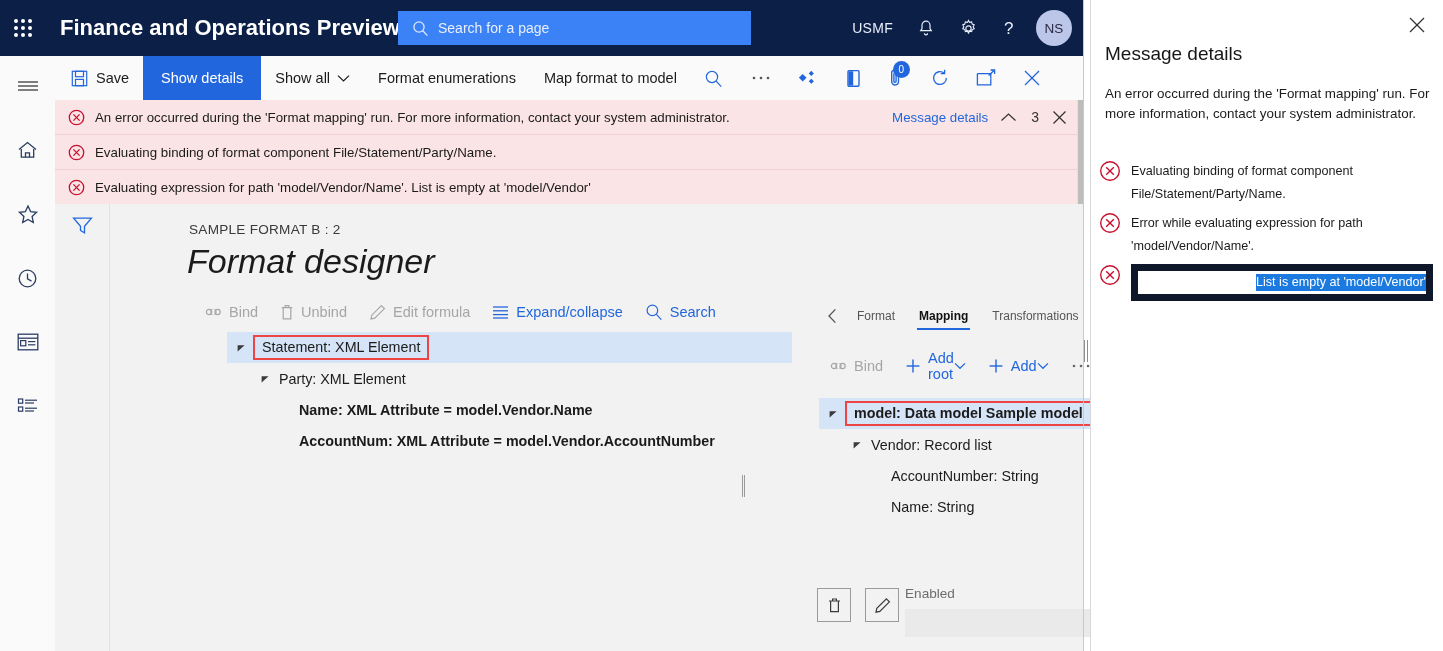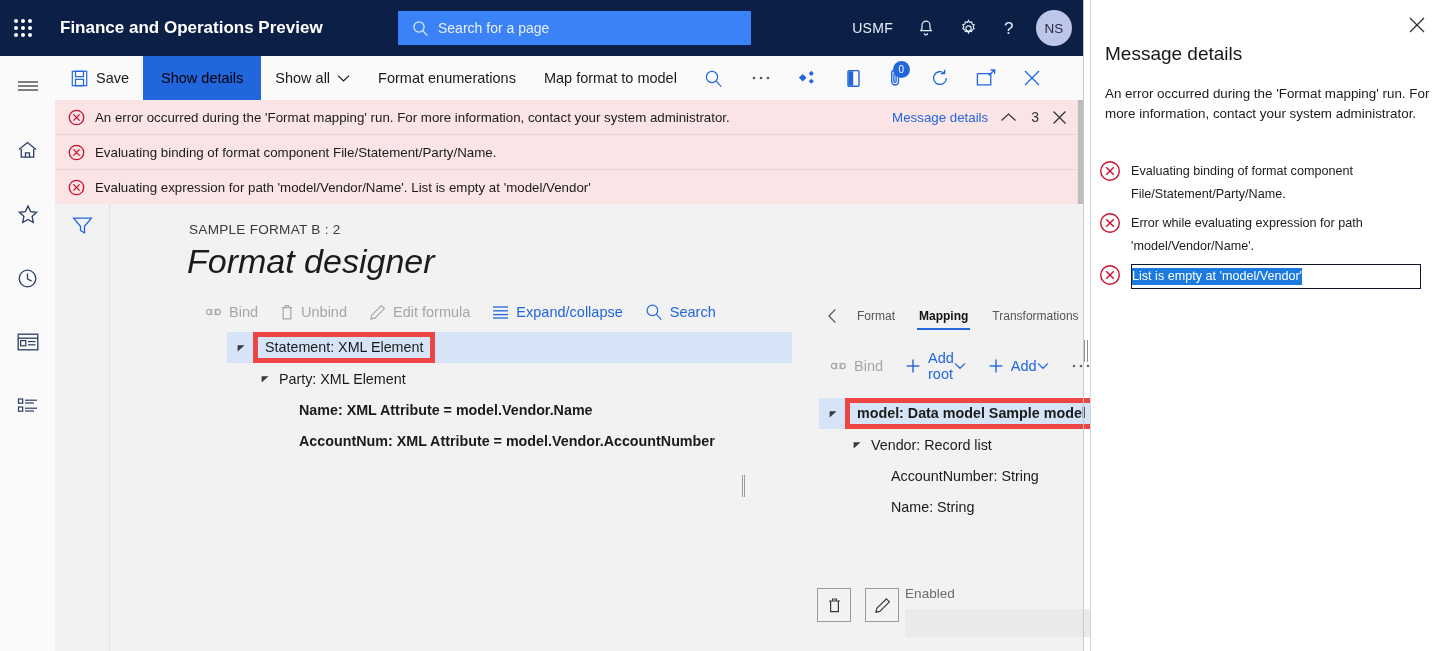--- a/index.html
+++ b/index.html
@@ -17,21 +17,21 @@
     position:absolute;left:0;top:0;width:1084px;height:56px;
     background:#0b1f47;display:flex;align-items:center;
   }
   .waffle{
     width:46px;height:56px;display:flex;align-items:center;justify-content:center;
     cursor:pointer;
   }
   .waffle .grid{display:grid;grid-template-columns:repeat(3,4px);grid-gap:3px;}
   .waffle .grid i{width:4px;height:4px;background:#ffffff;border-radius:50%;display:block;}
   .brand{
-    color:#ffffff;font-size:17px;font-weight:bold;margin-left:14px;white-space:nowrap;text-align:center;
+    color:#ffffff;font-size:22px;font-weight:bold;margin-left:14px;white-space:nowrap;text-align:center;
   }
   .navsearch{
     position:absolute;left:398px;top:11px;width:353px;height:34px;
     background:#3b82f6;display:flex;align-items:center;cursor:text;
   }
   .navsearch .mag{margin-left:14px;margin-right:9px;display:flex;}
   .navsearch .txt{color:#e8eefc;font-size:14px;}
   .nav-right{
     position:absolute;right:0;top:0;height:56px;display:flex;align-items:center;
   }
@@ -62,21 +62,21 @@
   .cmdbar{
     position:absolute;left:55px;top:56px;width:1029px;height:44px;
     background:#fafafa;border-bottom:1px solid #e8e8e8;display:flex;align-items:center;
   }
   .cmd{
     height:44px;display:flex;align-items:center;padding:0 14px;cursor:pointer;
     font-size:14.5px;color:#1b1b1b;white-space:nowrap;
   }
   .cmd.save{padding-left:16px;}
   .cmd.save .lbl{margin-left:8px;}
-  .cmd.primary{background:#2266dd;color:#000000;padding:0 18px;height:44px;}
+  .cmd.primary{background:#2266dd;color:#ffffff;padding:0 18px;height:44px;}
   .cmd .chev{margin-left:7px;display:flex;}
   .cmd.icon{padding:0 13px;}
   .cmd.icon.wide{padding:0 15px;}
   .badgewrap{position:relative;display:flex;align-items:center;}
   .badge{
     position:absolute;right:-6px;top:-7px;width:17px;height:17px;border-radius:50%;
     background:#2266dd;color:#fff;font-size:10px;display:flex;align-items:center;
     justify-content:center;
   }
 
@@ -130,21 +130,21 @@
   .tb .lbl{margin-left:7px;}
   .tb.disabled{color:#a6a6a6;cursor:default;}
   .tb.enabled{color:#2266dd;}
 
   
   .ltree{position:absolute;left:118px;top:128px;width:565px;}
   .tnode{height:31px;display:flex;align-items:center;font-size:14.3px;color:#1b1b1b;cursor:pointer;}
   .tnode.sel{background:#d6e4f7;}
   .tnode .arrow{width:20px;display:flex;align-items:center;justify-content:center;}
   .tnode .box{
-    border:5px solid #ef4444;background:#d6e4f7;padding:2px 7px 3px 7px;margin-left:2px;
+    border:2px solid #ef4444;background:#d6e4f7;padding:2px 7px 3px 7px;margin-left:2px;
   }
   .tnode .plain{padding:2px 4px;}
   .tnode.bold{font-weight:bold;text-align:center;}
 
   .vsplit{position:absolute;width:3px;height:22px;display:flex;justify-content:space-between;}
   .vsplit i{width:1px;height:22px;background:#9a9a9a;display:block;}
 
   
   .rpane{position:absolute;left:700px;top:88px;right:0;bottom:0;}
   .tabs{position:absolute;left:10px;top:6px;display:flex;align-items:center;}
@@ -185,22 +185,23 @@
   .fclose{position:absolute;right:14px;top:12px;width:26px;height:26px;display:flex;
     align-items:center;justify-content:center;cursor:pointer;}
   .ftitle{position:absolute;left:14px;top:43px;font-size:19px;color:#161616;}
   .fintro{
     position:absolute;left:14px;top:84px;width:325px;font-size:13.4px;color:#1b1b1b;line-height:20px;
   }
   .flist{position:absolute;left:8px;top:160px;width:338px;}
   .fitem{display:flex;align-items:flex-start;margin-bottom:6px;}
   .fitem .ftxt{margin-left:10px;font-size:12.6px;color:#1b1b1b;line-height:23px;width:290px;}
   .fitem.boxed .ftxt{
-    border:1px solid #0f172a;background:#ffffff;padding:0 0 0 0;width:288px;height:23px;
+    border:7px solid #0f172a;background:#ffffff;padding:0 0 0 0;width:288px;height:23px;
     line-height:23px;
+    text-align:right;
   }
   .sel-hl{background:#1a7ae0;color:#ffffff;padding:1px 0 2px 0;}
 
   .panesplit{position:absolute;left:1084px;top:340px;width:4px;height:22px;display:flex;
     justify-content:space-between;}
   .panesplit i{width:1px;height:22px;background:#8e8e8e;display:block;}
   .paneedge{position:absolute;left:1083px;top:0;width:1px;height:651px;background:#c9c9c9;}
   svg{display:block;}
 </style>
 </head>

